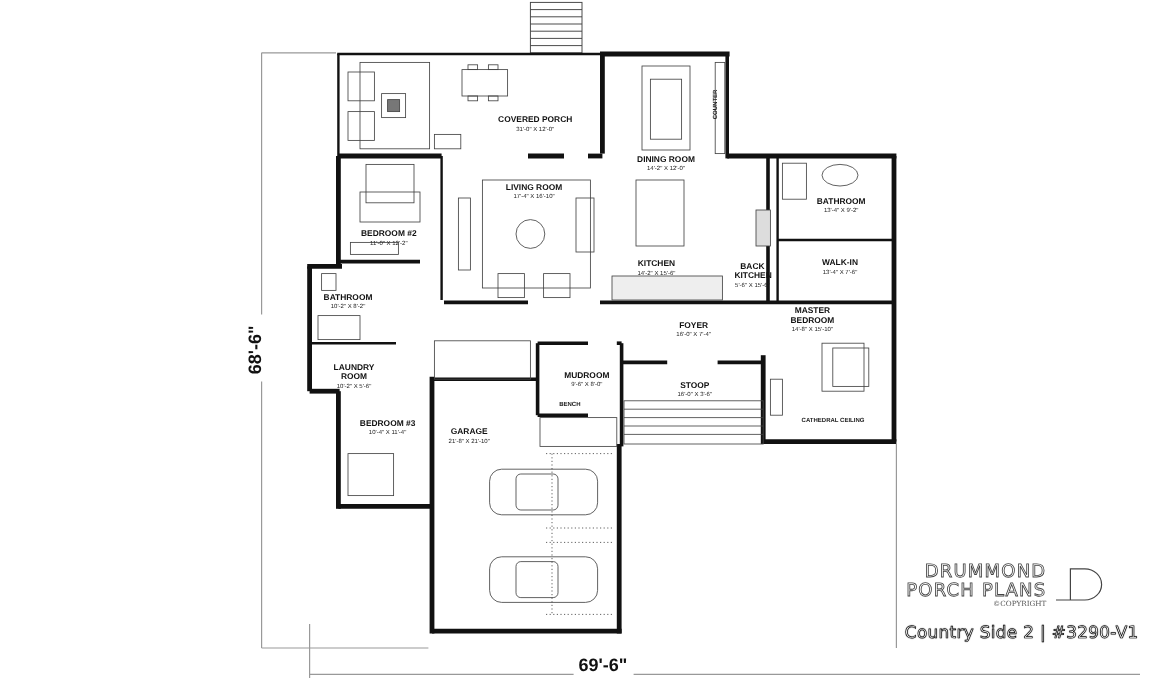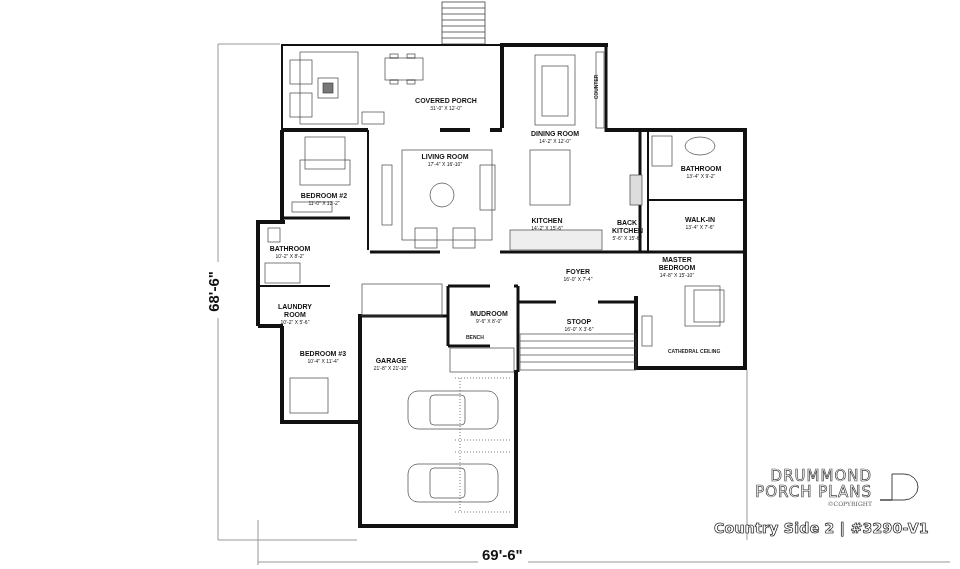--- a/index.html
+++ b/index.html
@@ -4,21 +4,21 @@
 <style>
   html, body { margin:0; padding:0; background:#ffffff; }
   body { width:960px; height:569px; position:relative; overflow:hidden; font-family:"Liberation Sans", sans-serif; }
   #plan { position:absolute; left:0; top:0; width:960px; height:569px; }
   .room-label { position:absolute; font-family:"Liberation Sans", sans-serif; font-weight:bold; font-size:7px; color:#111; text-align:center; line-height:8px; white-space:nowrap; transform:translateX(-50%); }
   .room-dim { display:block; font-weight:normal; font-size:5px; line-height:6px; color:#222; }
   .dim-text { position:absolute; font-family:"Liberation Sans", sans-serif; font-weight:bold; font-size:15px; color:#111; }
   .dim-vert { transform:rotate(-90deg); transform-origin:center; }
   .brand { position:absolute; right:88px; top:468px; text-align:right; font-family:"DejaVu Sans", sans-serif; color:#fff; -webkit-text-stroke:0.7px #444; letter-spacing:1px; font-size:15px; line-height:16px;margin-left:24px; }
   .brand .copy { font-size:6px; line-height:8px; color:#555; -webkit-text-stroke:0; letter-spacing:0; font-family:"DejaVu Serif", serif; }
-  .plan-title { position:absolute; left:714px; top:520px; font-family:"DejaVu Sans", sans-serif; font-weight:bold; font-size:14px; color:#fff; -webkit-text-stroke:0.6px #111; text-shadow:0 0 1px #111; letter-spacing:0.3px; }
+  .plan-title { position:absolute; left:754px; top:520px; font-family:"DejaVu Sans", sans-serif; font-weight:normal; font-size:14px; color:#fff; -webkit-text-stroke:0.6px #111; text-shadow:0 0 1px #111; letter-spacing:0.3px;text-align:center; }
   .small-note { position:absolute; font-family:"Liberation Sans", sans-serif; font-size:5px; font-weight:bold; color:#222; }
 </style>
 </head>
 <body>
 
 <svg id="plan" viewBox="0 0 960 569" xmlns="http://www.w3.org/2000/svg">
 
   <g stroke="#999" stroke-width="1" fill="none">
     <line x1="218" y1="44" x2="280" y2="44"></line>
     <line x1="218" y1="44" x2="218" y2="262"></line>

